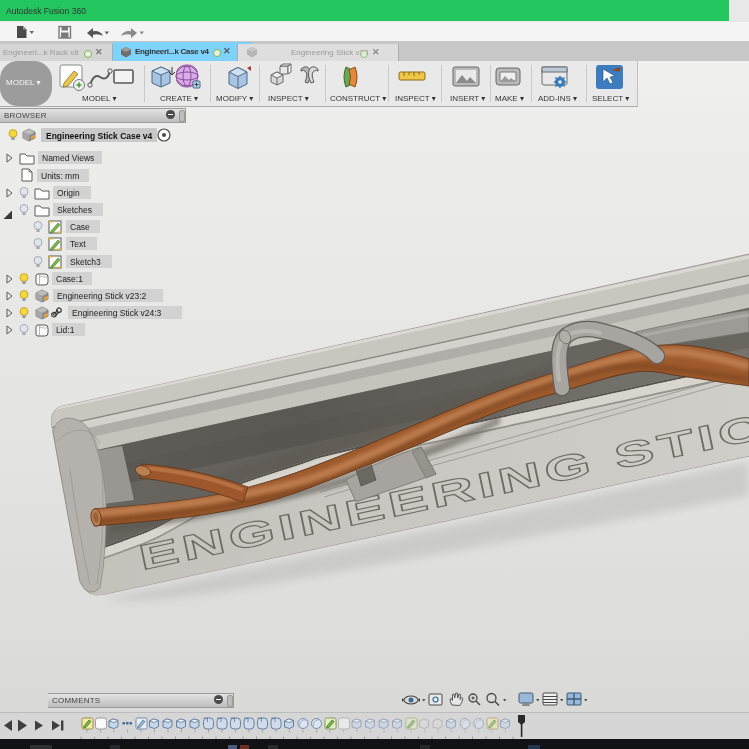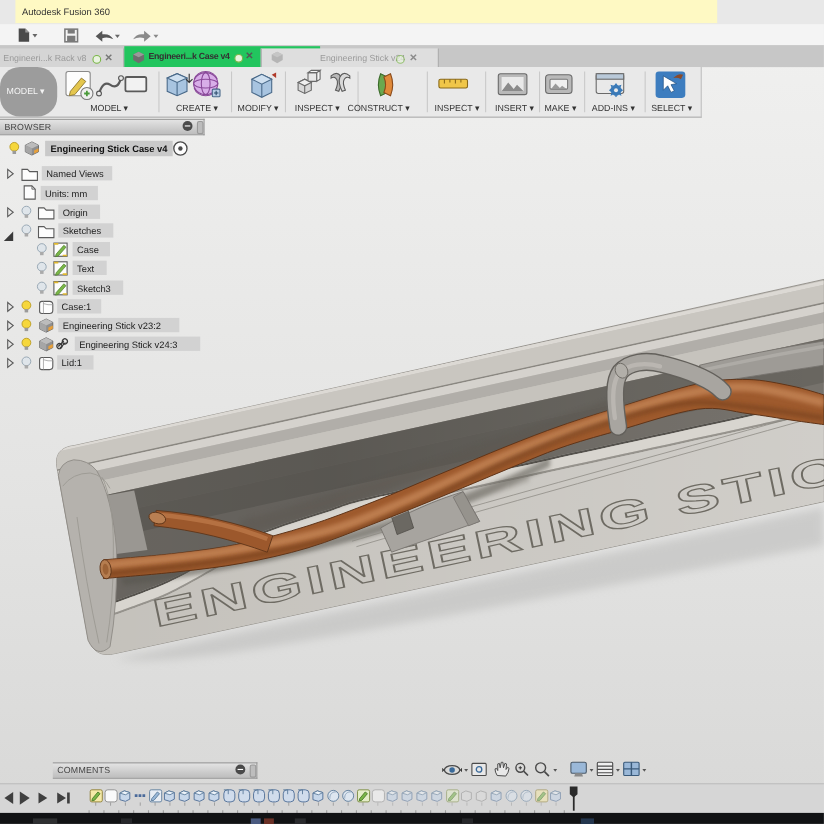--- a/index.html
+++ b/index.html
@@ -1,18 +1,18 @@
 <!DOCTYPE html>
 <html><head>
 <meta charset="utf-8">
 <style>
 html,body{margin:0;padding:0;}
 body{width:749px;height:749px;overflow:hidden;position:relative;font-family:"Liberation Sans",sans-serif;background:#e8e8e8;}
 .abs{position:absolute;}
-#titlebar{left:14px;top:0;width:638px;height:21px;background:#fef9c3;border-bottom:1px solid #e8e8e8;}
+#titlebar{left:0;top:0;width:729px;height:21px;background:#22c55e;border-bottom:1px solid #e8e8e8;}
 #titlebar span{position:absolute;left:6px;top:6px;font-size:8.5px;color:#333;}
 #qat{left:0;top:22px;width:749px;height:19px;background:#f4f4f4;}
 #tabbar{left:0;top:41px;width:749px;height:20px;background:#c7c7c7;}
 .tab{position:absolute;top:3px;height:17px;font-size:8.5px;color:#8f8f8f;}
 .tab .lbl{position:absolute;top:4px;white-space:nowrap;}
 .dot{position:absolute;top:6px;width:6px;height:6px;border-radius:50%;border:1px solid #7ab648;background:#e9f3e0;}
 #ribbon{left:0;top:61px;width:637px;height:45px;background:#e9e9e9;border-bottom:1px solid #ababab;border-right:1px solid #c0c0c0;}
 #modelbox{position:absolute;left:0;top:0;width:52px;height:45px;background:#9c9c9c;color:#f4f4f4;font-size:8px;border-radius:18px;}
 #modelbox span{position:absolute;left:6px;top:17px;}
 .rlbl{position:absolute;top:33px;font-size:8px;color:#333;white-space:nowrap;}
@@ -134,21 +134,21 @@
   <path d="M137 11 l-6 -5 v3.2 q-7 -1 -10 4.5 q5 -2.5 10 -1 v3.3 z" fill="#8a8a8a"></path>
   <path d="M139.5 9.5 l4.5 0 l-2.25 3 z" fill="#888"></path>
 </svg>
 </div>
 <div class="abs" id="tabbar">
   <div class="tab" style="left:0;width:112px;background:#d5d5d5;border-right:1px solid #ababab;">
     <span class="lbl" style="left:3px;color:#9a9a9a;font-size:8px;">Engineeri...k Rack v8</span>
     <span class="dot" style="left:84px;"></span>
     <span style="position:absolute;left:95px;top:3px;color:#777;font-size:9px;font-weight:bold;">✕</span>
   </div>
-  <div class="tab" style="left:113px;top:1px;height:19px;width:139px;background:#22c55e;padding-left:39px;">
+  <div class="tab" style="left:113px;top:1px;height:19px;width:139px;background:#7dd3fc;">
     <svg width="14" height="13" style="position:absolute;left:6px;top:4px;" xmlns="http://www.w3.org/2000/svg">
       <path d="M7 1 l5 2.5 v5 l-5 3 l-5 -3 v-5 z" fill="#6e6e6e"></path>
       <path d="M7 1 l5 2.5 l-5 2.5 l-5 -2.5 z" fill="#9a9a9a"></path>
     </svg>
     <span class="lbl" style="left:22px;top:5px;color:#333;font-weight:bold;font-size:8px;letter-spacing:-.3px;">Engineeri...k Case v4</span>
     <span class="dot" style="left:100px;top:7px;"></span>
     <span style="position:absolute;left:110px;top:4px;color:#555;font-size:9px;font-weight:bold;">✕</span>
   </div>
   <div class="tab" style="left:237px;width:160px;background:#dedede;border-left:1px solid #ababab;border-right:1px solid #ababab;">
     <svg width="14" height="13" style="position:absolute;left:7px;top:2px;opacity:.5" xmlns="http://www.w3.org/2000/svg">
@@ -247,21 +247,21 @@
   </g>
 
 </svg>
 <div id="modelbox">
       <span>MODEL ▾</span>
     </div>
 <div class="rlbl" style="left:82px;">MODEL ▾</div>
 <div class="rlbl" style="left:160px;">CREATE ▾</div>
 <div class="rlbl" style="left:216px;">MODIFY ▾</div>
 <div class="rlbl" style="left:268px;">INSPECT ▾</div>
-<div class="rlbl" style="left:316px;">CONSTRUCT ▾</div>
+<div class="rlbl" style="left:330px;">CONSTRUCT ▾</div>
 <div class="rlbl" style="left:395px;">INSPECT ▾</div>
 <div class="rlbl" style="left:450px;">INSERT ▾</div>
 <div class="rlbl" style="left:495px;">MAKE ▾</div>
 <div class="rlbl" style="left:538px;">ADD-INS ▾</div>
 <div class="rlbl" style="left:592px;">SELECT ▾</div>
 </div>
 <div class="abs" id="browser" style="left:0;top:108px;">
 <div class="panelhdr">
       <span class="t">BROWSER</span>
       <span class="mincirc"></span>

